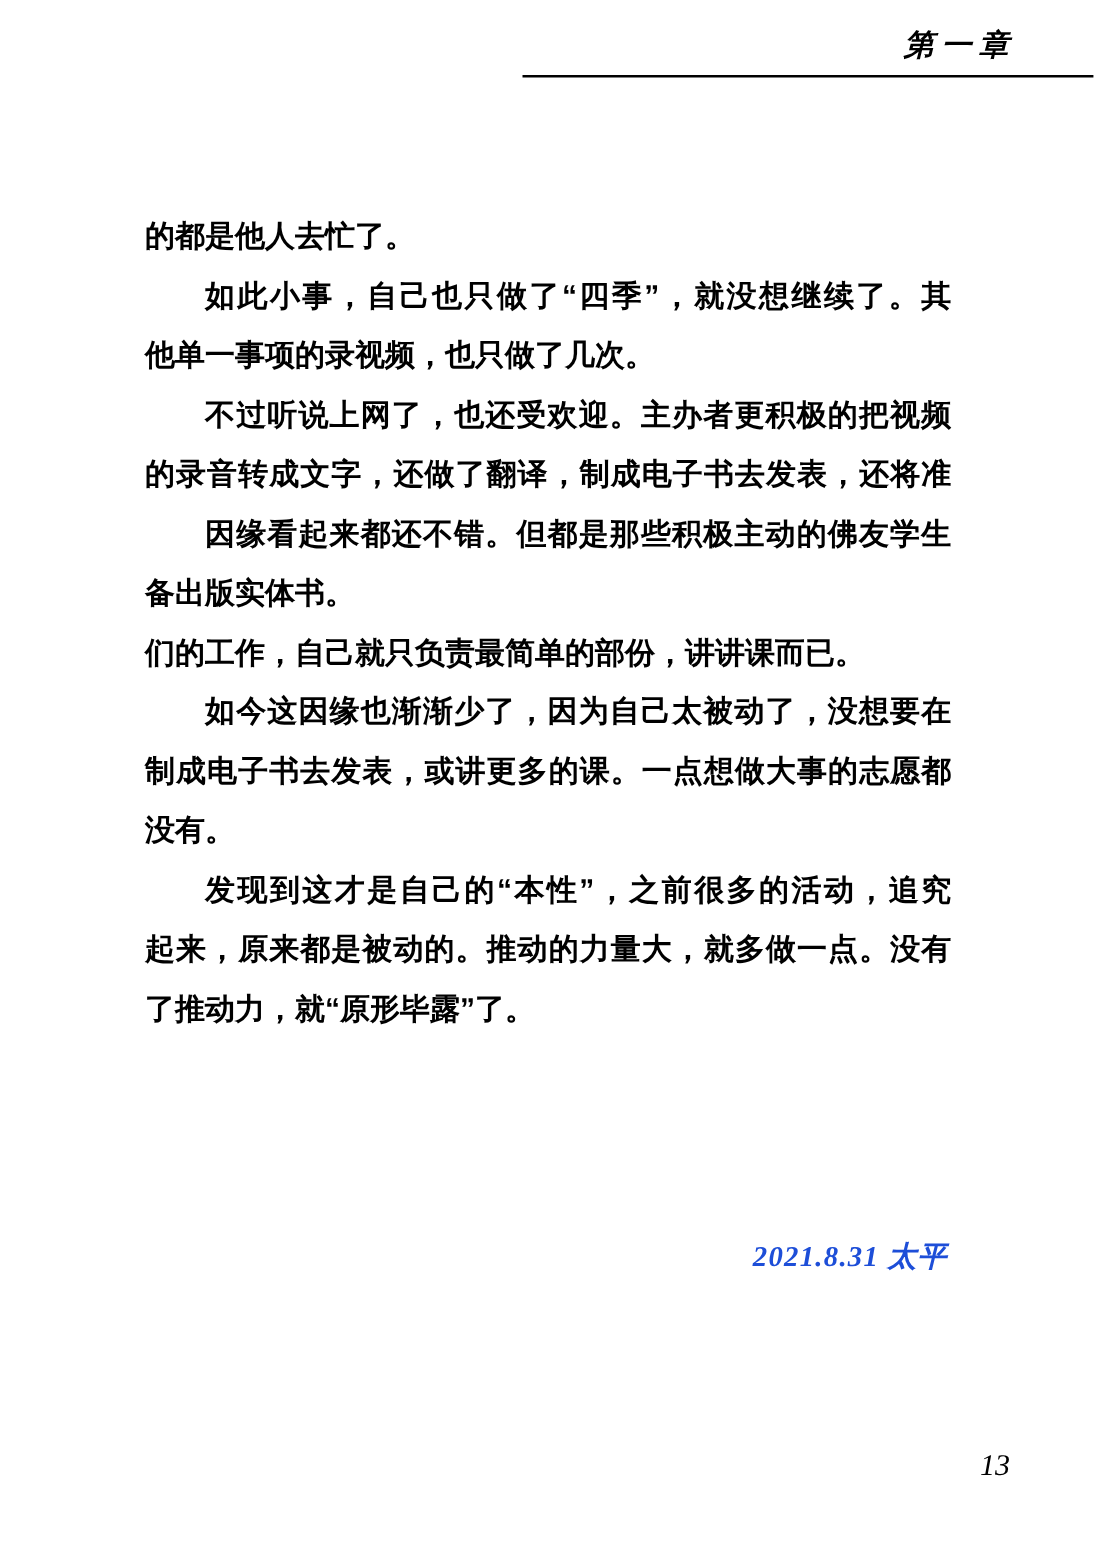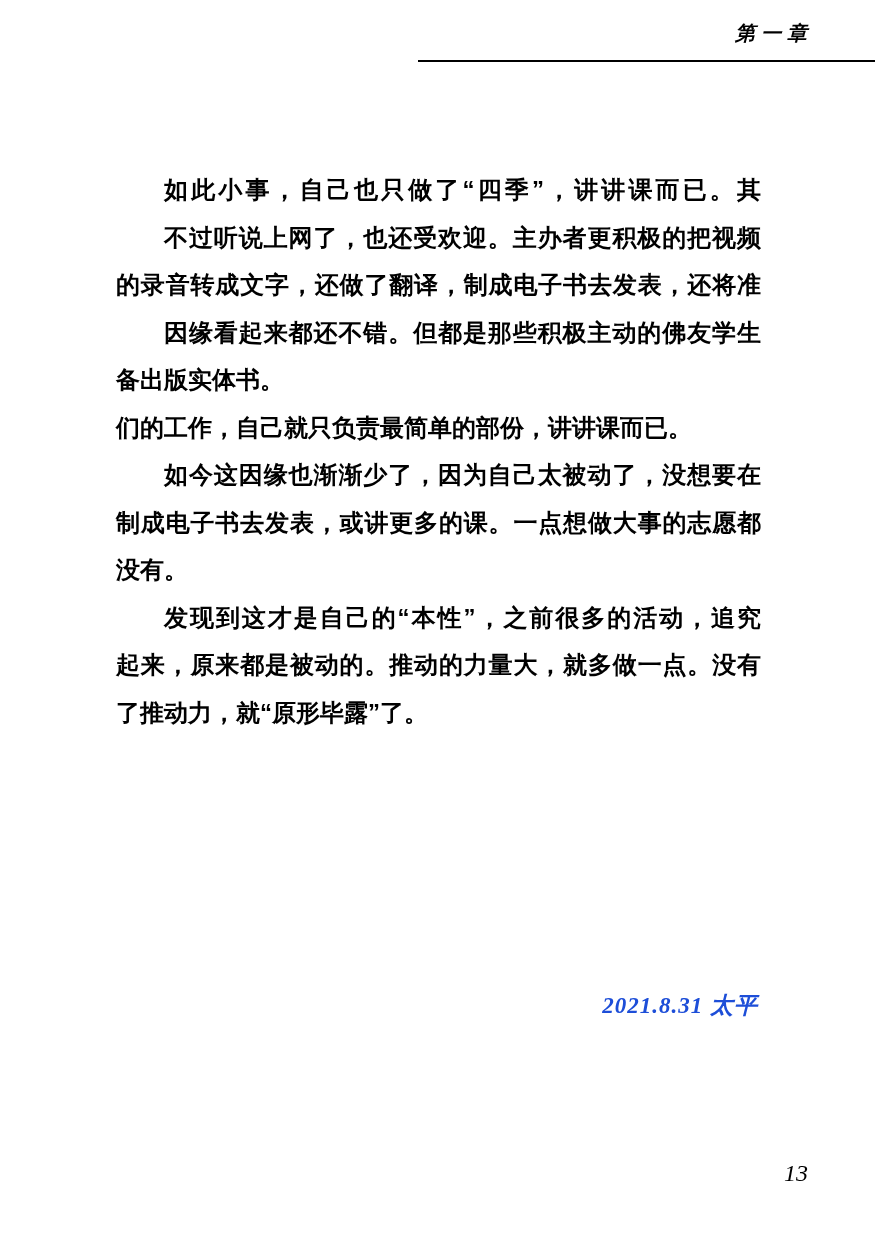--- a/index.html
+++ b/index.html
@@ -13,21 +13,21 @@
     height: 1241px;
     background: #ffffff;
     overflow: hidden;
     font-family: "Liberation Sans", sans-serif;
     color: #000000;
   }
   .chapter-header {
     position: absolute;
     top: 20px;
     right: 62px;
-    font-size: 20px;
+    font-size: 24px;
     font-style: italic;
     font-weight: bold;
     letter-spacing: 6px;
     font-family: Liberation Serif, serif;
     color: #000000;
     margin-left: 17px;
   }
   .header-rule {
     position: absolute;
     top: 60px;
@@ -81,21 +81,23 @@
     text-align: center;
   }
 </style>
 </head>
 <body>
 
 <div class="page">
   <div class="chapter-header">第一章</div>
   <div class="header-rule"></div>
   <div class="body-text" id="body-text">
-      <div class="line indent">如此小事，自己也只做了“四季”，讲讲课而已。其</div>
+      <div class="line last">的都是他人去忙了。</div>
+      <div class="line indent">如此小事，自己也只做了“四季”，就没想继续了。其</div>
+      <div class="line last">他单一事项的录视频，也只做了几次。</div>
       <div class="line indent">不过听说上网了，也还受欢迎。主办者更积极的把视频</div>
       <div class="line">的录音转成文字，还做了翻译，制成电子书去发表，还将准</div>
       <div class="line indent">因缘看起来都还不错。但都是那些积极主动的佛友学生</div>
       <div class="line last">备出版实体书。</div>
       <div class="line last">们的工作，自己就只负责最简单的部份，讲讲课而已。</div>
       <div class="line indent">如今这因缘也渐渐少了，因为自己太被动了，没想要在</div>
       <div class="line">制成电子书去发表，或讲更多的课。一点想做大事的志愿都</div>
       <div class="line last">没有。</div>
       <div class="line indent">发现到这才是自己的“本性”，之前很多的活动，追究</div>
       <div class="line">起来，原来都是被动的。推动的力量大，就多做一点。没有</div>

